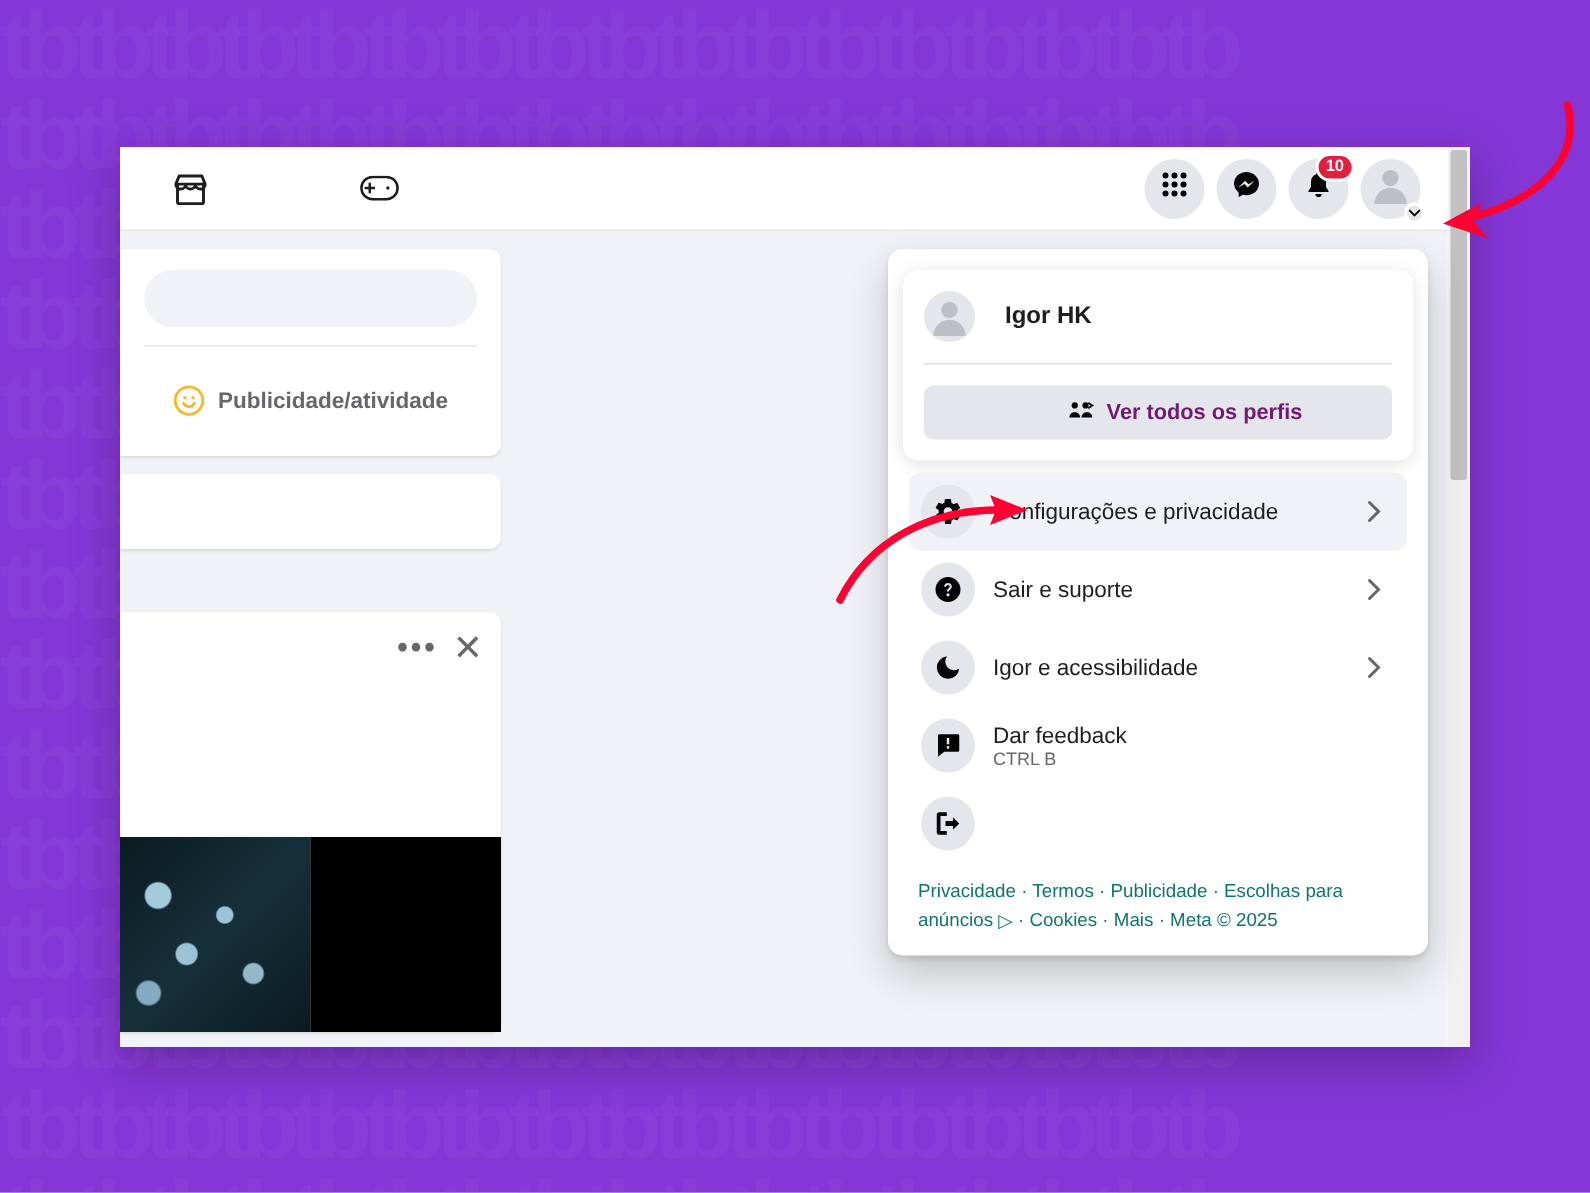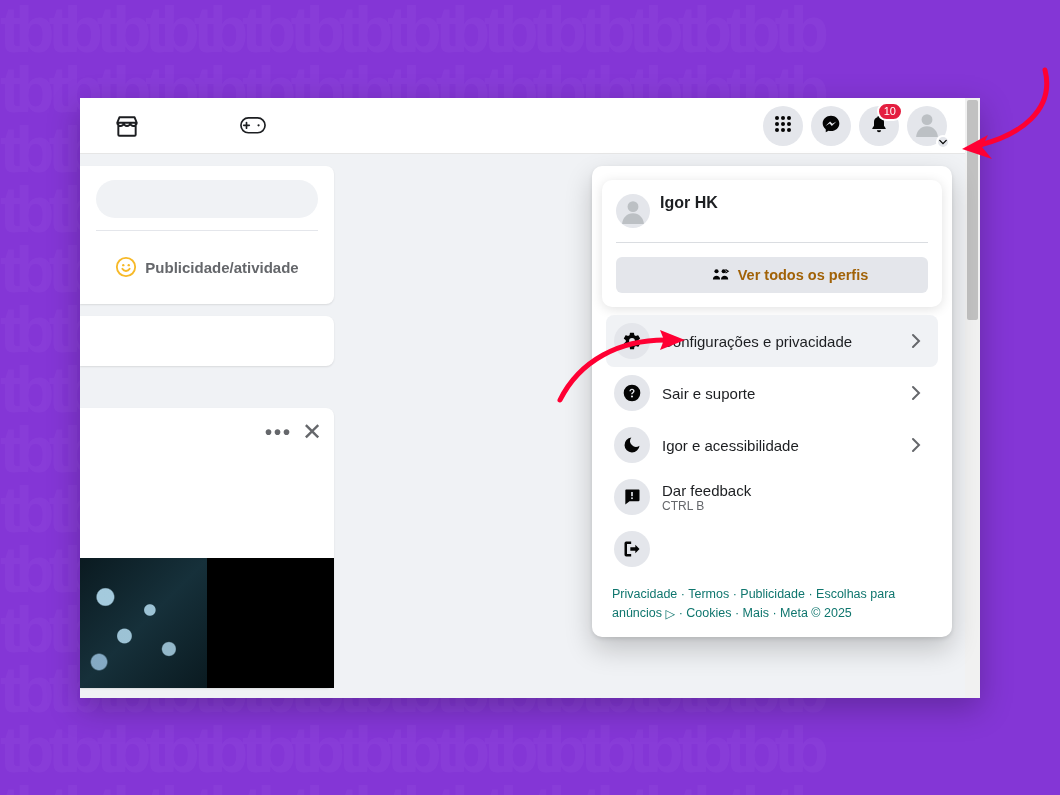--- a/index.html
+++ b/index.html
@@ -42,21 +42,21 @@
     color: #1c1e21; width: 26px; height: 26px; display:flex; align-items:center; justify-content:center;
   }
   .circ-btn {
     width: 40px; height: 40px; border-radius: 50%;
     background: #e4e6eb; display:flex; align-items:center; justify-content:center;
     position: relative; cursor: pointer;
   }
   .circ-btn svg { width: 20px; height: 20px; }
   .badge {
     position: absolute; top: -4px; right: -4px;
-    background: #e41e3f; color: #fff; font-size: 11px; font-weight: 400;
+    background: #e41e3f; color: #fff; font-size: 11px; font-weight: 700;
     border-radius: 10px; padding: 1px 5px; min-width: 18px; text-align: center;
     border: 2px solid #fff; line-height: 13px;
   }
   .avatar-btn {
     width: 40px; height: 40px; border-radius: 50%; background: #e4e6eb; position: relative; cursor: pointer;
     display:flex; align-items:center; justify-content:center;
   }
   .avatar-btn .chev {
     position: absolute; right: -3px; bottom: -3px; width: 14px; height: 14px;
     background: #e4e6eb; border-radius: 50%; border: 2px solid #fff;
@@ -100,28 +100,28 @@
   .dropdown {
     position: absolute; right: 28px; top: 68px; width: 360px;
     background: #fff; border-radius: 10px;
     box-shadow: 0 12px 28px rgba(0,0,0,0.2), 0 2px 4px rgba(0,0,0,0.1);
     padding: 14px 10px 12px 10px;
   }
   .profile-card {
     border-radius: 10px; box-shadow: 0 2px 12px rgba(0,0,0,0.12);
     padding: 14px;
   }
-  .profile-row { display:flex; gap:10px; cursor:pointer;}
+  .profile-row { display:flex; align-items:center; gap:20px; cursor:pointer;}
   .mini-ava { width:34px; height:34px; border-radius:50%; background:#e4e6eb; display:flex; align-items:center; justify-content:center;}
   .pname { font-size:16px; font-weight:600; color:#1c1e21;}
   .divider {height:1px; background:#dadde1; margin:14px 0;}
   .seeall {
     display:flex; align-items:center; justify-content:center; gap:8px;
     background:#e4e6eb; border:none; width:100%; height:36px; border-radius:6px;
-    font-size:14.5px; font-weight:600; color:#a16207; cursor:pointer;padding-left:36px;
+    font-size:14.5px; font-weight:600; color:#701a75; cursor:pointer;padding-left:36px;
   }
   .menu { padding: 8px 4px 4px 4px; }
   .menu-item {
     display:flex; align-items:center; gap:12px; padding:8px; border-radius:8px; cursor:pointer;
   }
   .menu-item.active { background:#f0f2f5; }
   .mi-ico {
     width:36px; height:36px; border-radius:50%; background:#e4e6eb;
     display:flex; align-items:center; justify-content:center; flex:0 0 36px;
   }

